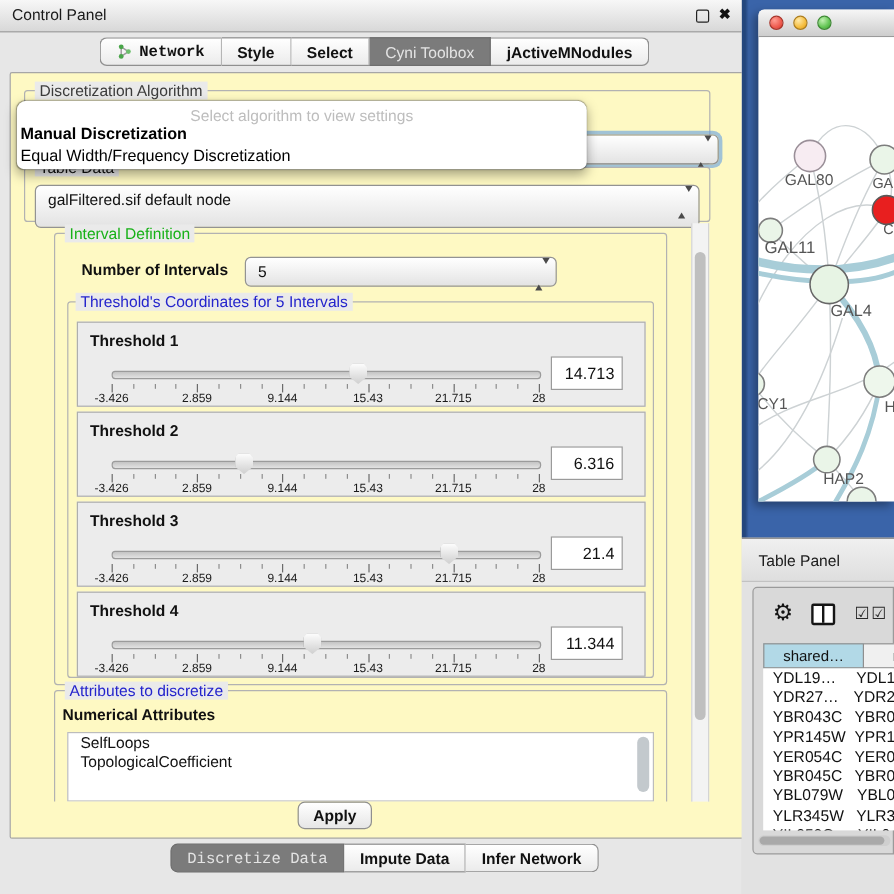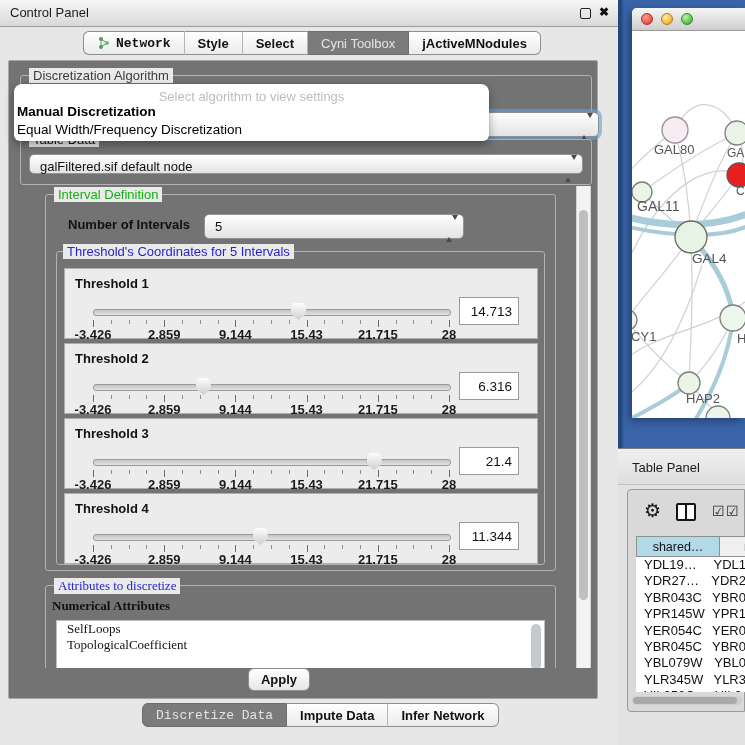--- a/index.html
+++ b/index.html
@@ -14,22 +14,22 @@
   #close-ic{position:absolute;left:599px;top:5px;font-size:12px;font-weight:bold;color:#111;}
   #tabbar{position:absolute;left:83px;top:31px;height:24px;display:flex;}
   #bottombar{position:absolute;left:142px;top:703px;height:25px;display:flex;}
   .seg{display:flex;align-items:center;gap:5px;padding:0 13px;height:24px;box-sizing:border-box;
        background:linear-gradient(#ffffff,#ebebeb);border-top:1px solid #8f8f8f;border-bottom:1px solid #8f8f8f;
        border-right:1px solid #b5b5b5;font-size:13px;font-weight:bold;color:#111;white-space:nowrap;}
   .seg:first-child{border-left:1px solid #8f8f8f;border-radius:6px 0 0 6px;font-family:Liberation Mono, monospace;}
   .seg:last-child{border-radius:0 6px 6px 0;border-right:1px solid #8f8f8f;}
   .seg.sel{background:#7b7b7b;color:#e4e4e4;border-color:#6e6e6e;font-weight:normal;}
   .neticon{display:inline-flex;width:14px;height:14px;}
-  #content{position:absolute;left:8px;top:60px;width:588px;height:637px;background:#737373;
-           border:1px solid #a6a6a6;border-radius:2px;}
+  #content{position:absolute;left:8px;top:60px;width:588px;height:637px;background:#fef9c3;
+           border:1px solid #a6a6a6;border-radius:2px;padding-left:36px;}
   .group{position:absolute;border:1px solid #b2b2b2;border-radius:3px;box-sizing:border-box;}
   .group>.legend{position:absolute;top:-8px;left:8px;background:#eaeaea;padding:0 4px;font-size:13px;white-space:nowrap;}
   .lg-dark{color:#3c3c3c}.lg-green{color:#17b117}.lg-blue{color:#2424cc}.lg-black{color:#111}
   #algo-group{left:11px;top:14px;width:572px;height:62px;}
   #algo-combo-frag{position:absolute;left:310px;top:36px;width:268px;height:25px;
         background:linear-gradient(#ffffff,#e3e3e3);border:1px solid #8f8f8f;border-radius:5px;
         box-shadow:0 0 0 3px rgba(98,158,227,.6);box-sizing:border-box;}
   #popup{position:absolute;left:5px;top:23px;width:475px;height:57px;background:#fff;z-index:6;
         border-radius:8px 8px 6px 6px;box-shadow:0 4px 10px rgba(0,0,0,.35),0 0 1px rgba(0,0,0,.4);}
   #popup .prompt{position:absolute;top:5px;left:0;right:0;text-align:center;color:#bdbdbd;font-size:13px;}
@@ -37,45 +37,45 @@
   #popup .opt2{position:absolute;top:38px;left:3px;font-size:13.5px;color:#000;}
   .combo{position:absolute;background:linear-gradient(#ffffff,#e3e3e3);border:1px solid #939393;
          border-radius:5px;box-sizing:border-box;}
   .combo .cv{position:absolute;left:10px;top:4px;font-size:13px;color:#111;white-space:nowrap;}
   .stepper{position:absolute;right:7px;top:5px;width:10px;}
   .arr-up{width:0;height:0;border-left:3.5px solid transparent;border-right:3.5px solid transparent;
           border-bottom:5px solid #4a4a4a;margin:0 auto 2px auto;}
   .arr-dn{width:0;height:0;border-left:3.5px solid transparent;border-right:3.5px solid transparent;
           border-top:5px solid #4a4a4a;margin:0 auto;}
   #td-group{left:11px;top:78px;width:572px;height:46px;}
-  #td-combo{left:8px;top:14px;width:554px;height:20px;}
+  #td-combo{left:8px;top:14px;width:554px;height:36px;}
   #viewport{position:absolute;left:5px;top:125px;width:562px;height:482px;overflow:hidden;}
   #vscroll{position:absolute;left:567px;top:125px;width:15px;height:482px;background:#f3f3f3;
            border-left:1px solid #d4d4d4;border-right:1px solid #d4d4d4;box-sizing:border-box;}
   #vthumb{position:absolute;left:2px;top:24px;width:9px;height:390px;background:#bfbfbf;border-radius:5px;}
   #int-group{left:31px;top:8px;width:511px;height:377px;}
   #noi-label{position:absolute;left:22px;top:22px;font-size:13px;font-weight:bold;color:#111;}
   #noi-combo{left:158px;top:19px;width:260px;height:25px;}
   #thr-group{position:absolute;left:10px;top:56px;width:489px;height:314px;border:1px solid #b2b2b2;border-radius:3px;box-sizing:border-box;}
   #thr-group>.legend{position:absolute;top:-8px;left:6px;background:#eaeaea;padding:0 4px;font-size:13px;color:#2424cc;white-space:nowrap;}
   .tpanel{position:absolute;left:7px;width:474px;height:71px;border:1px solid #aeaeae;background:#ececec;box-sizing:border-box;}
   .tlabel{position:absolute;left:10px;top:7px;font-size:13px;font-weight:bold;color:#111;}
   .swrap{position:absolute;left:26px;top:34px;width:360px;height:36px;}
   .strack{position:absolute;left:2px;width:356px;top:6px;height:5px;
           background:linear-gradient(#c4c4c4,#e2e2e2);border:1px solid #9b9b9b;border-radius:3px;}
   .sthumb{position:absolute;top:0;width:15px;height:17px;z-index:2;
           background:linear-gradient(#fdfdfd,#cfcfcf);
           clip-path:polygon(50% 100%,0 64%,0 20%,20% 0,80% 0,100% 20%,100% 64%);
           filter:drop-shadow(0 0 1px #6f6f6f);}
   .tick{position:absolute;top:17px;width:1px;height:4px;background:#8d8d8d;}
   .tick.major{height:7px;background:#6b6b6b;}
-  .ticklab{position:absolute;top:24px;transform:translateX(-50%);font-size:13px;font-weight:bold;color:#1a1a1a;white-space:nowrap;}
+  .ticklab{position:absolute;top:24px;transform:translateX(-50%);font-size:10px;font-weight:normal;color:#1a1a1a;white-space:nowrap;}
   .vbox{position:absolute;right:18px;top:28px;width:52px;height:26px;border:1px solid #9a9a9a;background:#fff;
         font-size:13.5px;text-align:right;padding:0 6px 0 0;color:#111;font-family:inherit;box-sizing:content-box;}
-  #attr-group{left:31px;top:399px;width:511px;height:96px;font-family:Liberation Serif, serif;}
+  #attr-group{left:31px;top:389px;width:511px;height:96px;}
   #attr-sub{position:absolute;left:6px;top:12px;font-size:13px;font-weight:bold;color:#111;}
   #attr-list{position:absolute;left:10px;top:34px;width:489px;height:58px;background:#fff;border:1px solid #bcbcbc;overflow:hidden;box-sizing:border-box;}
   .attr-item{font-size:13px;line-height:16px;padding-left:10px;color:#111;white-space:nowrap;}
   #attr-thumb{position:absolute;right:3px;top:3px;width:10px;height:46px;background:#c3c9cd;border-radius:5px;}
   #apply{position:absolute;left:239px;top:607px;width:62px;height:23px;background:linear-gradient(#ffffff,#e6e6e6);
          border:1px solid #8f8f8f;border-radius:6px;font-size:13px;font-weight:bold;color:#111;
          text-align:center;line-height:21px;box-sizing:border-box;}
   
   #desktop{position:absolute;left:618px;top:0;width:127px;height:745px;background:#e2e2e2;overflow:hidden;}
   #blue{position:absolute;left:0;top:0;width:127px;height:448px;

